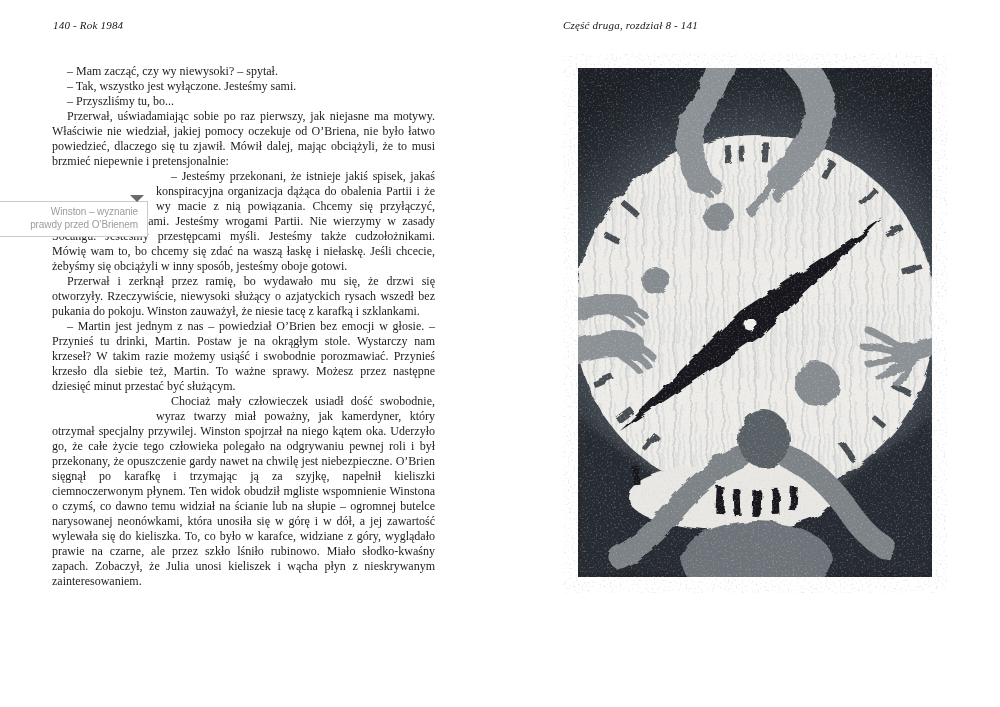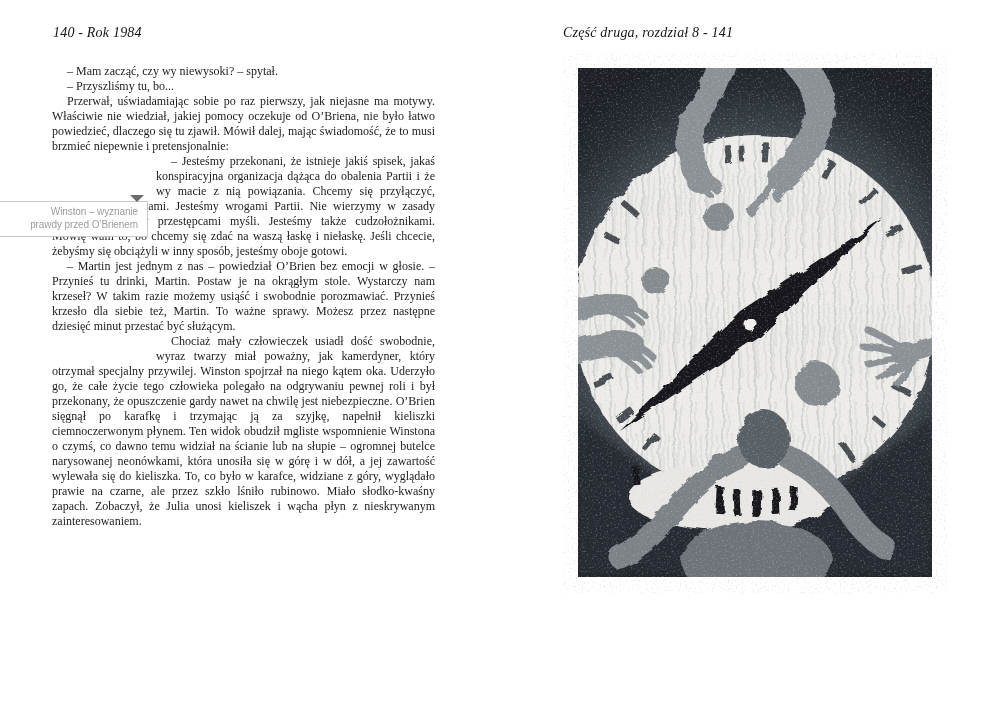--- a/index.html
+++ b/index.html
@@ -5,22 +5,22 @@
   html,body{margin:0;padding:0;background:#ffffff;}
   .spread{
     position:relative;
     width:1000px;height:707px;
     background:#ffffff;
     overflow:hidden;
     font-family:"Liberation Serif", serif;
     color:#1c1c1c;
   }
   .running-head{
-    position:absolute;top:25px;
-    font-style:italic;font-size:14px;color:#161616;
+    position:absolute;top:19px;
+    font-style:italic;font-size:11px;color:#161616;
     letter-spacing:.2px;
   }
   .running-head.left{left:53px;}
   .running-head.right{left:563px;width:370px;text-align:left;}
   .text-column{
     position:absolute;left:52px;top:64px;width:383px;
     font-size:12px;line-height:15px;
     text-align:justify;
   }
   .text-column p{margin:0;text-indent:15px;}
@@ -51,23 +51,25 @@
 </head>
 <body>
 
 <div class="spread">
 
   <div class="running-head left">140 - Rok 1984</div>
   <div class="running-head right">Część druga, rozdział 8 - 141</div>
 
   <div class="text-column">
     <p><span>– Mam zacząć, czy wy niewysoki? – spytał.</span></p>
+    <p><span>– Tak, wszystko jest wyłączone. Jesteśmy sami.</span></p>
     <p><span>– Przyszliśmy tu, bo...</span></p>
-    <p><span>Przerwał, uświadamiając sobie po raz pierwszy, jak niejasne ma motywy. Właściwie nie wiedział, jakiej pomocy oczekuje od O’Briena, nie było łatwo powiedzieć, dlaczego się tu zjawił. Mówił dalej, mając świadomość, że to musi brzmieć niepewnie i pretensjonalnie:</span></p>
+    <p><span>Przerwał, uświadamiając sobie po raz pierwszy, jak niejasne ma motywy. Właściwie nie wiedział, jakiej pomocy oczekuje od O’Briena, nie było łatwo powiedzieć, dlaczego się tu zjawił. Mówił dalej, mając obciążyli, że to musi brzmieć niepewnie i pretensjonalnie:</span></p>
     <p><span class="note-spacer sp3"></span><span>– Jesteśmy przekonani, że istnieje jakiś spisek, jakaś konspiracyjna organizacja dążąca do obalenia Partii i że wy macie z nią powiązania. Chcemy się przyłączyć, działać razem z wami. Jesteśmy wrogami Partii. Nie wierzymy w zasady Socangu. Jesteśmy przestępcami myśli. Jesteśmy także cudzołożnikami. Mówię wam to, bo chcemy się zdać na waszą łaskę i niełaskę. Jeśli chcecie, żebyśmy się obciążyli w inny sposób, jesteśmy oboje gotowi.</span></p>
+    <p><span>Przerwał i zerknął przez ramię, bo wydawało mu się, że drzwi się otworzyły. Rzeczywiście, niewysoki służący o azjatyckich rysach wszedł bez pukania do pokoju. Winston zauważył, że niesie tacę z karafką i szklankami.</span></p>
     <p><span>– Martin jest jednym z nas – powiedział O’Brien bez emocji w głosie. – Przynieś tu drinki, Martin. Postaw je na okrągłym stole. Wystarczy nam krzeseł? W takim razie możemy usiąść i swobodnie porozmawiać. Przynieś krzesło dla siebie też, Martin. To ważne sprawy. Możesz przez następne dziesięć minut przestać być służącym.</span></p>
     <p><span class="note-spacer sp2"></span><span>Chociaż mały człowieczek usiadł dość swobodnie, wyraz twarzy miał poważny, jak kamerdyner, który otrzymał specjalny przywilej. Winston spojrzał na niego kątem oka. Uderzyło go, że całe życie tego człowieka polegało na odgrywaniu pewnej roli i był przekonany, że opuszczenie gardy nawet na chwilę jest niebezpieczne. O’Brien sięgnął po karafkę i trzymając ją za szyjkę, napełnił kieliszki ciemnoczerwonym płynem. Ten widok obudził mgliste wspomnienie Winstona o czymś, co dawno temu widział na ścianie lub na słupie – ogromnej butelce narysowanej neonówkami, która unosiła się w górę i w dół, a jej zawartość wylewała się do kieliszka. To, co było w karafce, widziane z góry, wyglądało prawie na czarne, ale przez szkło lśniło rubinowo. Miało słodko-kwaśny zapach. Zobaczył, że Julia unosi kieliszek i wącha płyn z nieskrywanym zainteresowaniem.</span></p>
   </div>
 
   <div class="margin-note" style="top:201px">
     <div class="note-tri"></div>
     <span>Winston – wyznanie prawdy przed O’Brienem</span>
   </div>
 
 

